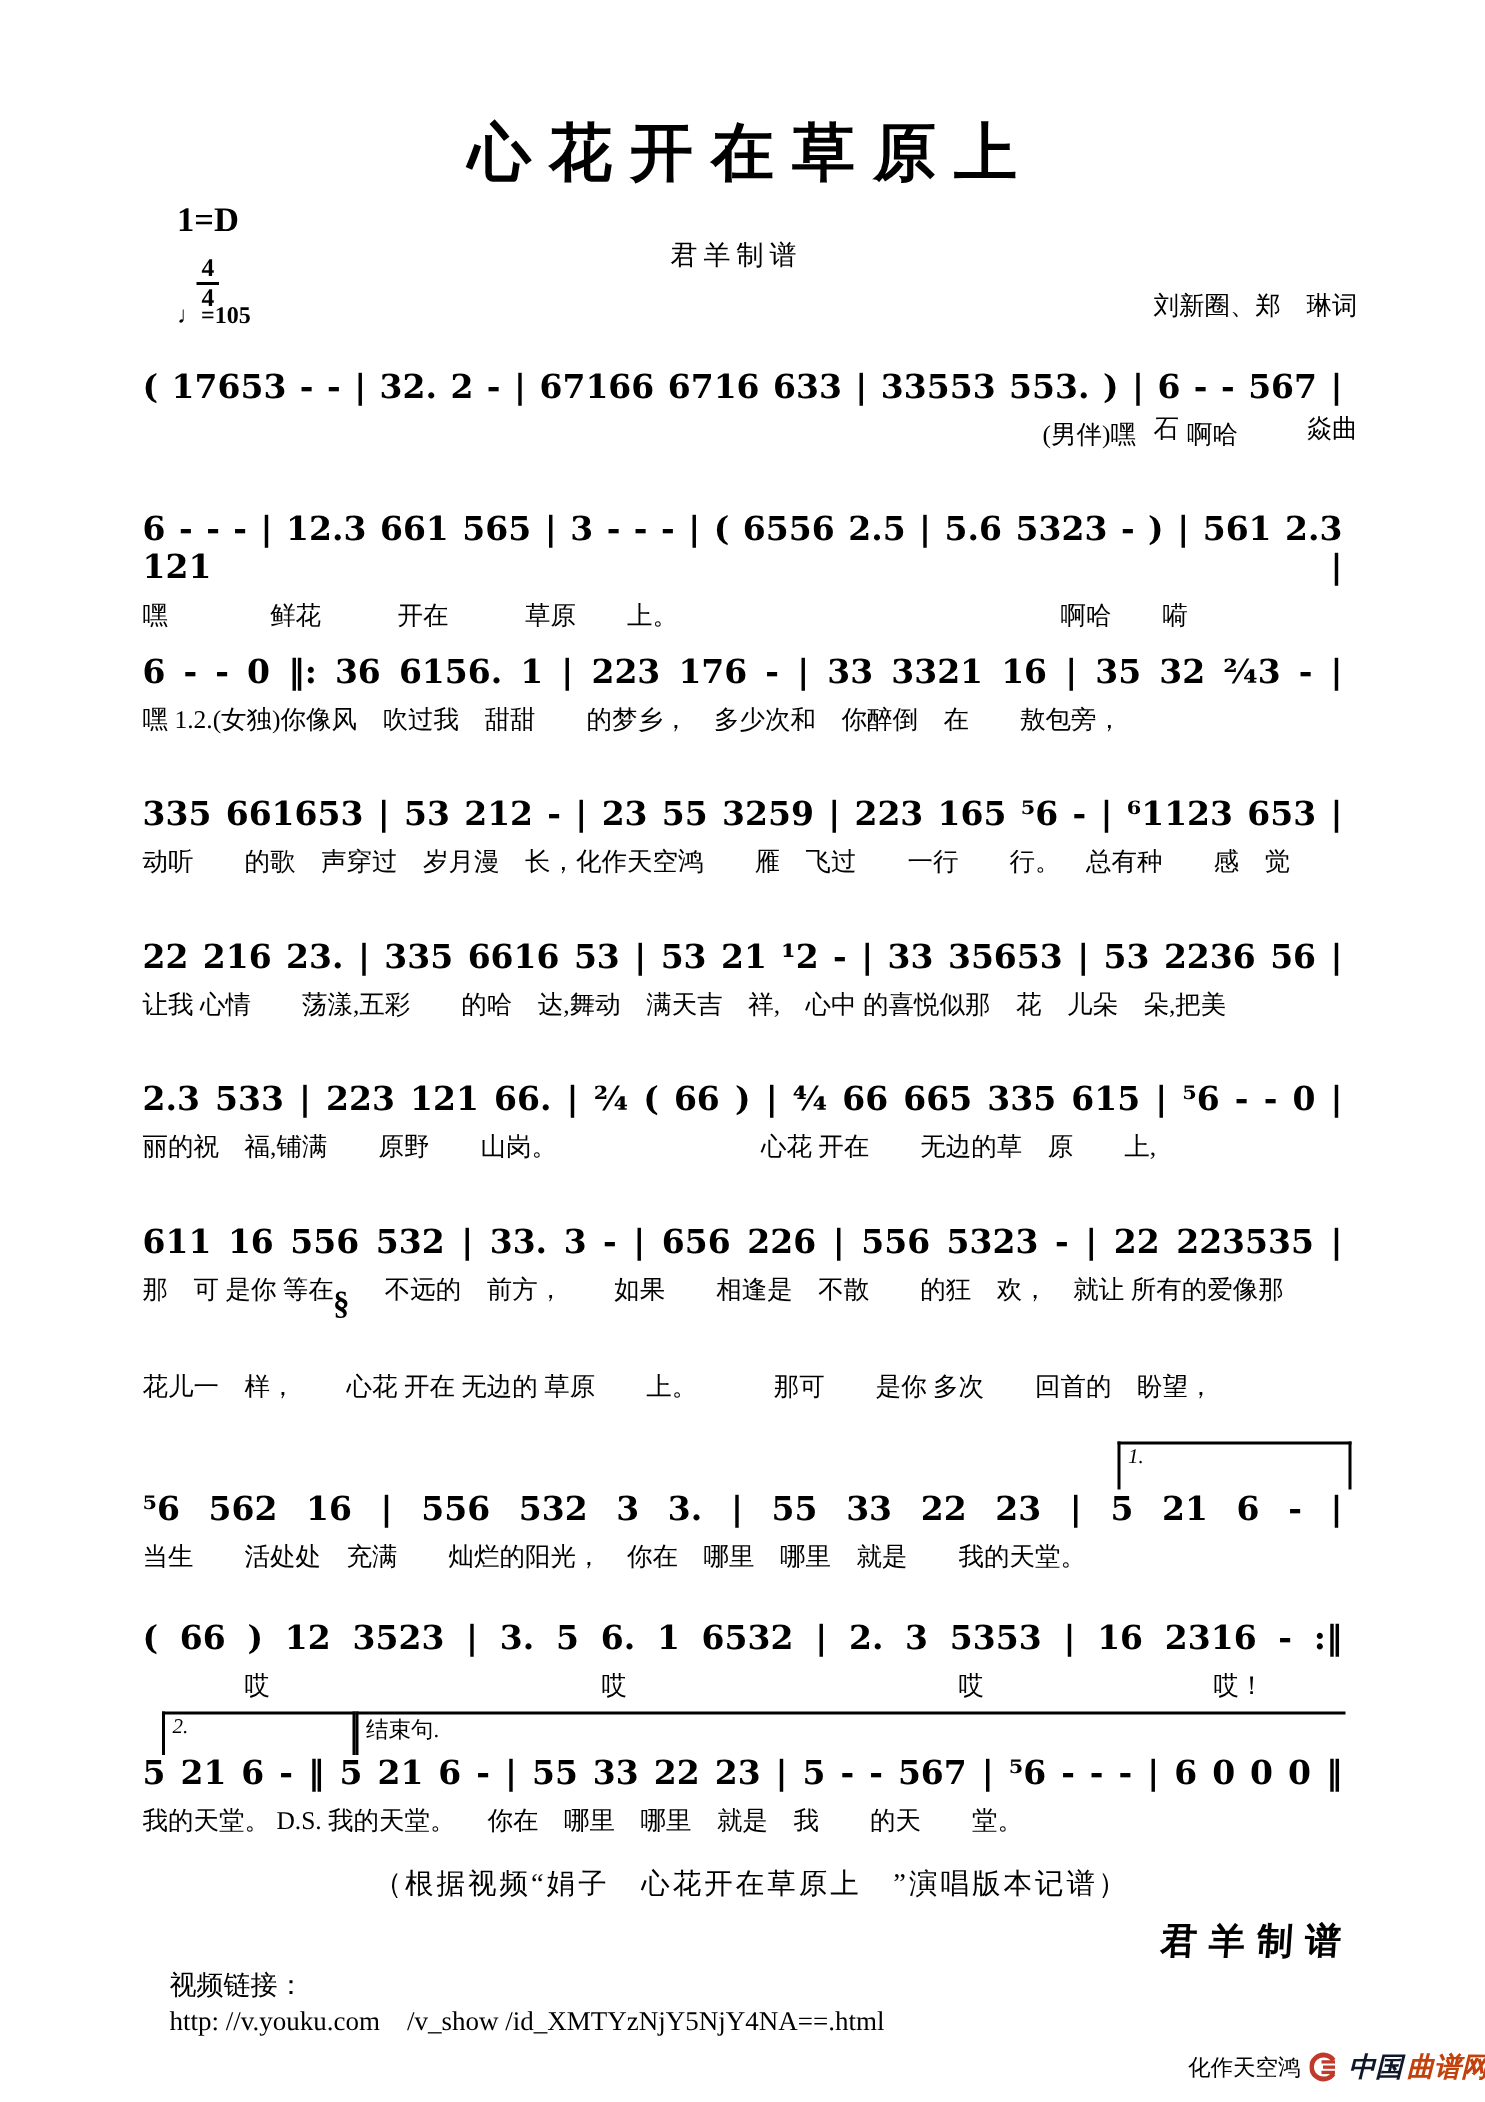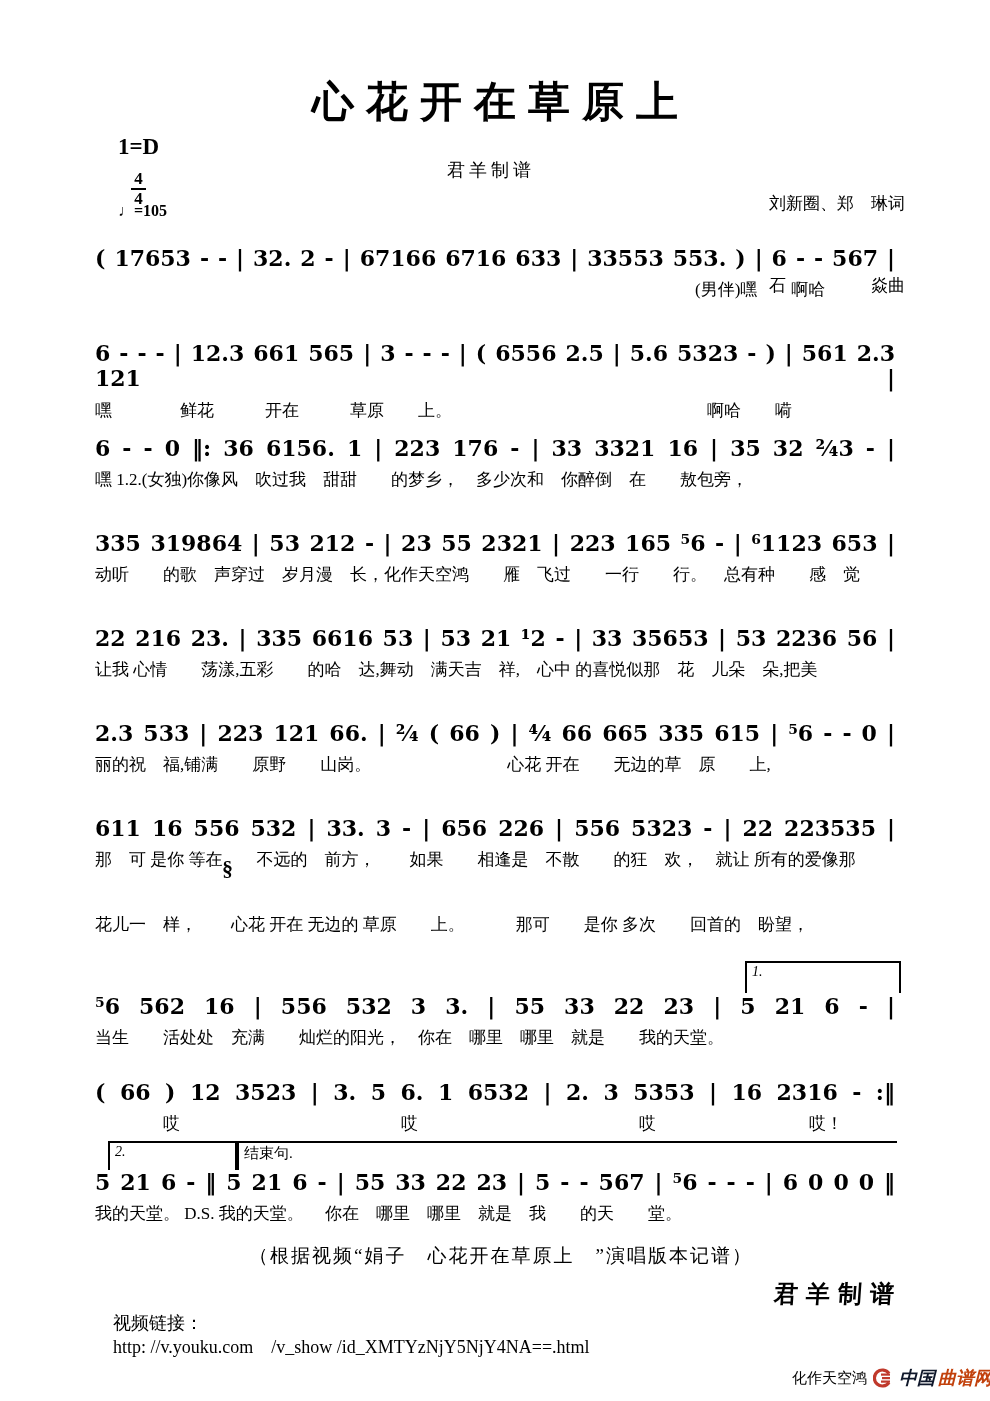--- a/index.html
+++ b/index.html
@@ -122,21 +122,21 @@
     <div class="notes">6 - - - | 12.3 661 565 | 3 - - - | ( 6556 2.5 | 5.6 5323 - ) | 561 2.3 121 |</div>
     <div class="lyrics">嘿　　　　鲜花　　　开在　　　草原　　上。　　　　　　　　　　　　　　　啊哈　　嗬</div>
   </div>
 
   <div class="system" id="sys3" style="top:436px">
     <div class="notes">6 - - 0 ‖: 36 6156. 1 | 223 176 - | 33 3321 16 | 35 32 ²⁄₄3 - |</div>
     <div class="lyrics">嘿 1.2.(女独)你像风　吹过我　甜甜　　的梦乡，　多少次和　你醉倒　在　　敖包旁，</div>
   </div>
 
   <div class="system" id="sys4" style="top:531px">
-    <div class="notes">335 319864 | 53 212 - | 23 55 2321 | 223 165 ⁵6 - | ⁶1123 653 |</div>
+    <div class="notes">335 661653 | 53 212 - | 23 55 3259 | 223 165 ⁵6 - | ⁶1123 653 |</div>
     <div class="lyrics">动听　　的歌　声穿过　岁月漫　长，化作天空鸿　　雁　飞过　　一行　　行。　总有种　　感　觉</div>
   </div>
 
   <div class="system" id="sys5" style="top:626px">
     <div class="notes">22 216 23. | 335 6616 53 | 53 21 ¹2 - | 33 35653 | 53 2236 56 |</div>
     <div class="lyrics">让我 心情　　荡漾,五彩　　的哈　达,舞动　满天吉　祥,　心中 的喜悦似那　花　儿朵　朵,把美</div>
   </div>
 
   <div class="system" id="sys6" style="top:721px">
     <div class="notes">2.3 533 | 223 121 66. | ²⁄₄ ( 66 ) | ⁴⁄₄ 66 665 335 615 | ⁵6 - - 0 |</div>

